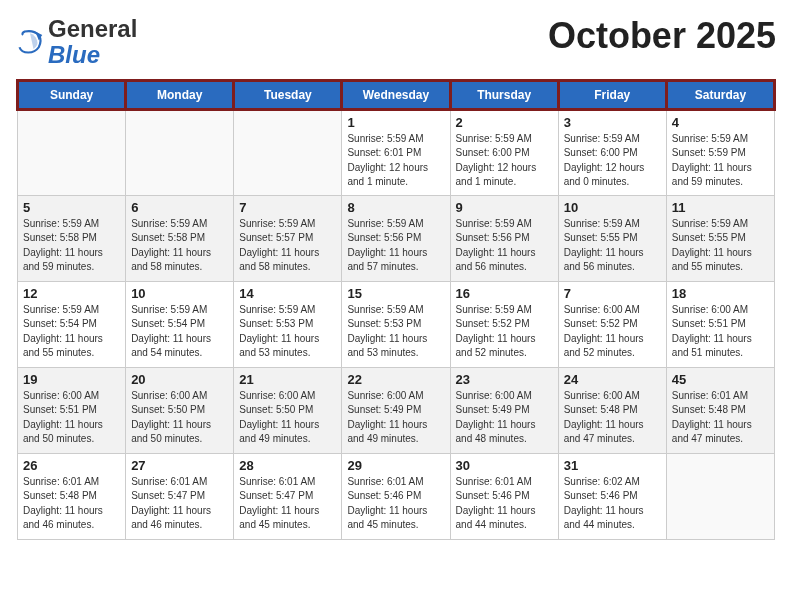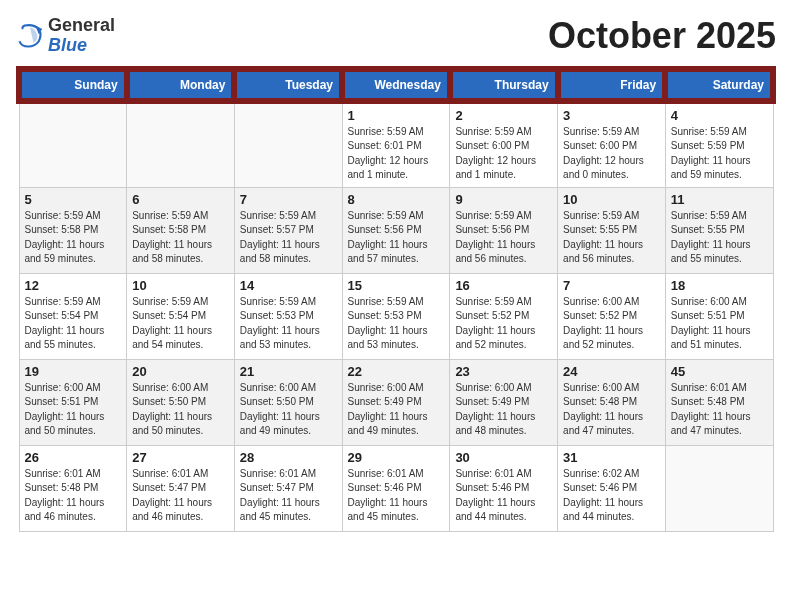--- a/index.html
+++ b/index.html
@@ -15,21 +15,21 @@
       align-items: flex-start;
       justify-content: space-between;
       margin-bottom: 10px;
     }
     .logo {
       display: flex;
       align-items: center;
       gap: 4px;
     }
     .logo-text {
-      font-size: 18px;
+      font-size: 24px;
       font-weight: bold;
       line-height: 1.1;
     }
     .logo-general { color: #333; }
     .logo-blue { color: #2a6bbf; font-style: italic; }
     .logo-icon {
       width: 28px;
       height: 28px;
     }
     .title-block {
@@ -46,25 +46,25 @@
       color: #444;
     }
     .calendar {
       width: 100%;
       border-collapse: collapse;
       font-size: 11px;
     }
     .calendar th {
       background: #2a6bbf;
       color: #fff;
-      text-align: right;
+      text-align: center;
       padding: 6px 6px;
       font-size: 12px;
       font-weight: bold;
-      border: 6px solid #7f1d1d;
+      border: 3px solid #7f1d1d;
     }
     .calendar td {
       border: 1px solid #ccc;
       vertical-align: top;
       padding: 4px 5px;
       width: 108px;
       min-height: 80px;
       height: 86px;
       background: #fff;
     }

